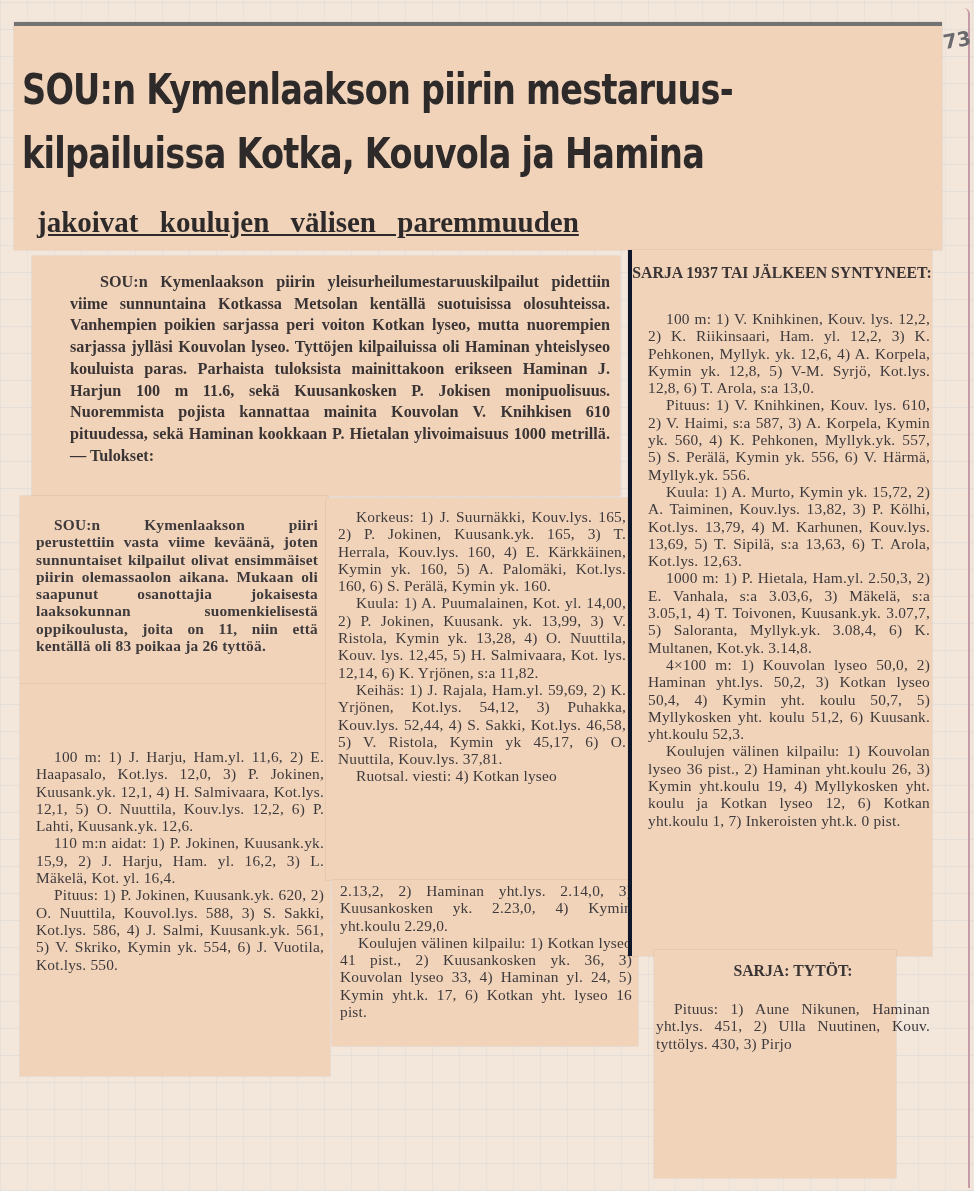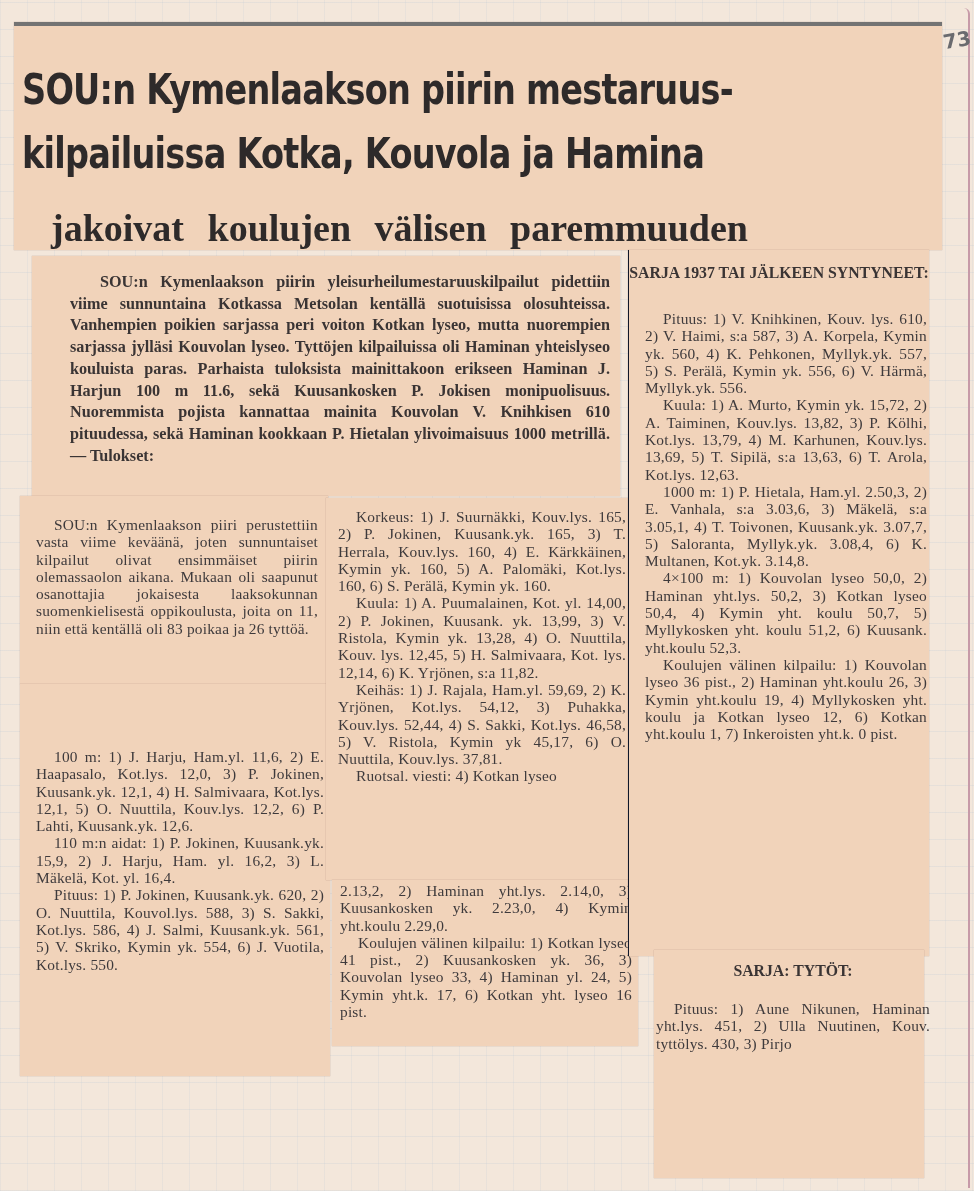--- a/index.html
+++ b/index.html
@@ -22,22 +22,22 @@
     }
     .headline-clip { left: 6px; top: 22px; width: 928px; height: 224px; border-top: 4px solid #737373; margin-left: 8px; }
     .hl1, .hl2 {
       position: absolute; left: 8px; font-family: "DejaVu Sans", sans-serif; font-weight: bold;
       color: #2e2a2a; letter-spacing: -1px; transform-origin: left top;
       white-space: nowrap;
     }
     .hl1 { top: 38px; font-size: 43px; transform: scaleX(0.78); width: 1180px; }
     .hl2 { top: 102px; font-size: 43px; transform: scaleX(0.78); width: 1180px; }
     .hl3 {
-      position: absolute; left: 37px; top: 180px; font-size: 38px; font-weight: bold;
-      color: #2e2a2a; white-space: nowrap; word-spacing: 14px;
+      position: absolute; left: 23px; top: 180px; font-size: 29px; font-weight: bold;
+      color: #2e2a2a; white-space: nowrap; word-spacing: 14px; text-decoration: underline;
     }
     .page-number {
       position: absolute; left: 943px; top: 28px; font-size: 20px; font-weight: bold;
       color: #6a6a6e; font-family: "DejaVu Sans", sans-serif; transform: rotate(-10deg);
     }
     .intro-clip { left: 32px; top: 256px; width: 588px; height: 240px; }
     .intro-text {
       position: absolute; left: 38px; top: 16px; width: 540px;
       font-size: 16.2px; line-height: 21.7px; font-weight: bold; text-align: justify;
       text-indent: 30px; color: #3a3434; font-family: Liberation Serif, serif;
@@ -45,33 +45,33 @@
     .col-text {
       position: absolute; font-size: 15.4px; line-height: 17.3px; text-align: justify;
       color: #3e3a3c; letter-spacing: 0.2px;
     }
     .col-text p { margin: 0; text-indent: 18px; }
     .col-text p.noindent { text-indent: 0; }
     .sec-head {
       font-weight: bold; text-align: center; font-size: 15.8px; line-height: 18px; color: #3a3434;
       margin: 0;
     }
-    .c1a { left: 20px; top: 496px; width: 308px; height: 188px; }
+    .c1a { left: 20px; top: 496px; width: 308px; height: 188px; font-weight: bold; }
     .c1a .col-text { left: 16px; top: 20px; width: 282px; }
     .c1b { left: 20px; top: 684px; width: 310px; height: 392px; }
     .c1b .sec-head { position: absolute; left: 0; top: 26px; width: 310px; }
     .c1b .col-text { left: 16px; top: 64px; width: 288px; }
     .c2a { left: 326px; top: 498px; width: 304px; height: 382px; }
     .c2a .col-text { left: 12px; top: 10px; width: 288px; }
     .c2b { left: 332px; top: 880px; width: 306px; height: 166px; }
     .c2b .col-text { left: 8px; top: 2px; width: 292px; }
-    .c3a { left: 628px; top: 250px; width: 300px; height: 706px; border-left: 1px solid #0f172a; }
+    .c3a { left: 628px; top: 250px; width: 300px; height: 706px; border-left: 4px solid #0f172a; }
     .c3a .sec-head { position: absolute; left: 0; top: 14px; width: 300px; }
     .c3a .col-text { left: 16px; top: 60px; width: 282px; }
-    .c3b { left: 654px; top: 950px; width: 242px; height: 228px; padding-left: 28px; }
+    .c3b { left: 654px; top: 950px; width: 242px; height: 228px; }
     .c3b .sec-head { position: absolute; left: 0; top: 12px; width: 278px; }
     .c3b .col-text { left: 2px; top: 50px; width: 274px; }
   </style>
 </head>
 <body>
 
 <div class="page-edge"></div>
 <div class="page-number">73</div>
 
 <div class="clip headline-clip">
@@ -110,20 +110,21 @@
 <div class="clip c2b">
   <div class="col-text">
     <p class="noindent">2.13,2, 2) Haminan yht.lys. 2.14,0, 3) Kuusankosken yk. 2.23,0, 4) Kymin yht.koulu 2.29,0.</p>
     <p>Koulujen välinen kilpailu: 1) Kotkan lyseo 41 pist., 2) Kuusankosken yk. 36, 3) Kouvolan lyseo 33, 4) Haminan yl. 24, 5) Kymin yht.k. 17, 6) Kotkan yht. lyseo 16 pist.</p>
   </div>
 </div>
 
 <div class="clip c3a">
   <div class="sec-head">SARJA 1937 TAI JÄLKEEN SYNTYNEET:</div>
   <div class="col-text">
+    <p>100 m: 1) V. Knihkinen, Kouv. lys. 12,2, 2) K. Riikinsaari, Ham. yl. 12,2, 3) K. Pehkonen, Myllyk. yk. 12,6, 4) A. Korpela, Kymin yk. 12,8, 5) V-M. Syrjö, Kot.lys. 12,8, 6) T. Arola, s:a 13,0.</p>
     <p>Pituus: 1) V. Knihkinen, Kouv. lys. 610, 2) V. Haimi, s:a 587, 3) A. Korpela, Kymin yk. 560, 4) K. Pehkonen, Myllyk.yk. 557, 5) S. Perälä, Kymin yk. 556, 6) V. Härmä, Myllyk.yk. 556.</p>
     <p>Kuula: 1) A. Murto, Kymin yk. 15,72, 2) A. Taiminen, Kouv.lys. 13,82, 3) P. Kölhi, Kot.lys. 13,79, 4) M. Karhunen, Kouv.lys. 13,69, 5) T. Sipilä, s:a 13,63, 6) T. Arola, Kot.lys. 12,63.</p>
     <p>1000 m: 1) P. Hietala, Ham.yl. 2.50,3, 2) E. Vanhala, s:a 3.03,6, 3) Mäkelä, s:a 3.05,1, 4) T. Toivonen, Kuusank.yk. 3.07,7, 5) Saloranta, Myllyk.yk. 3.08,4, 6) K. Multanen, Kot.yk. 3.14,8.</p>
     <p>4×100 m: 1) Kouvolan lyseo 50,0, 2) Haminan yht.lys. 50,2, 3) Kotkan lyseo 50,4, 4) Kymin yht. koulu 50,7, 5) Myllykosken yht. koulu 51,2, 6) Kuusank. yht.koulu 52,3.</p>
     <p>Koulujen välinen kilpailu: 1) Kouvolan lyseo 36 pist., 2) Haminan yht.koulu 26, 3) Kymin yht.koulu 19, 4) Myllykosken yht. koulu ja Kotkan lyseo 12, 6) Kotkan yht.koulu 1, 7) Inkeroisten yht.k. 0 pist.</p>
   </div>
 </div>
 
 <div class="clip c3b">
   <div class="sec-head">SARJA: TYTÖT:</div>

